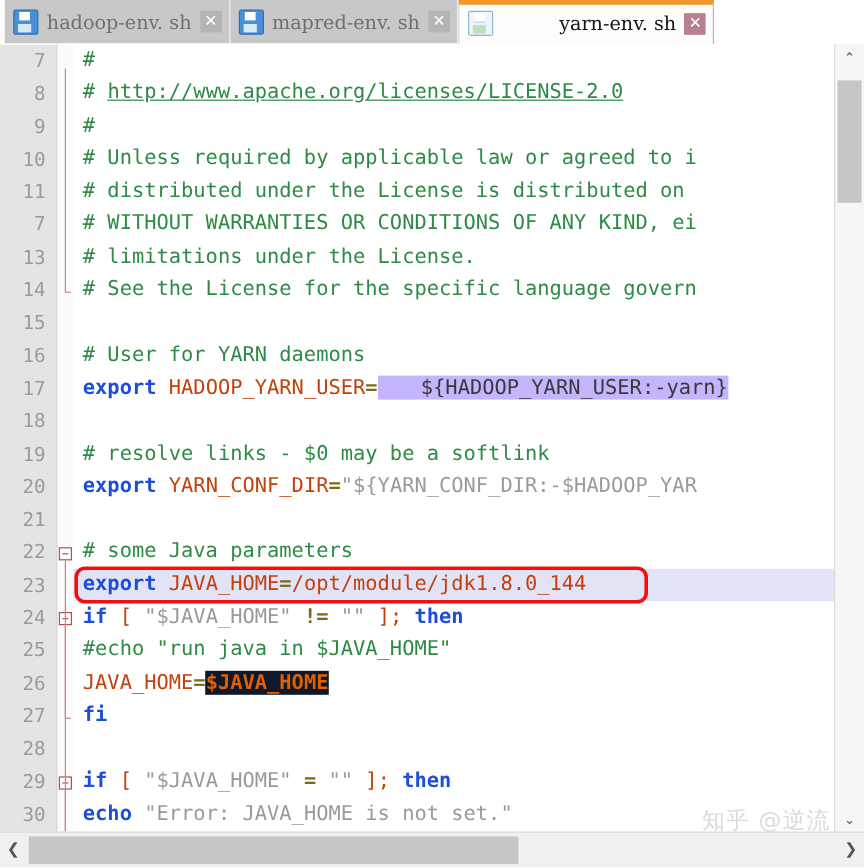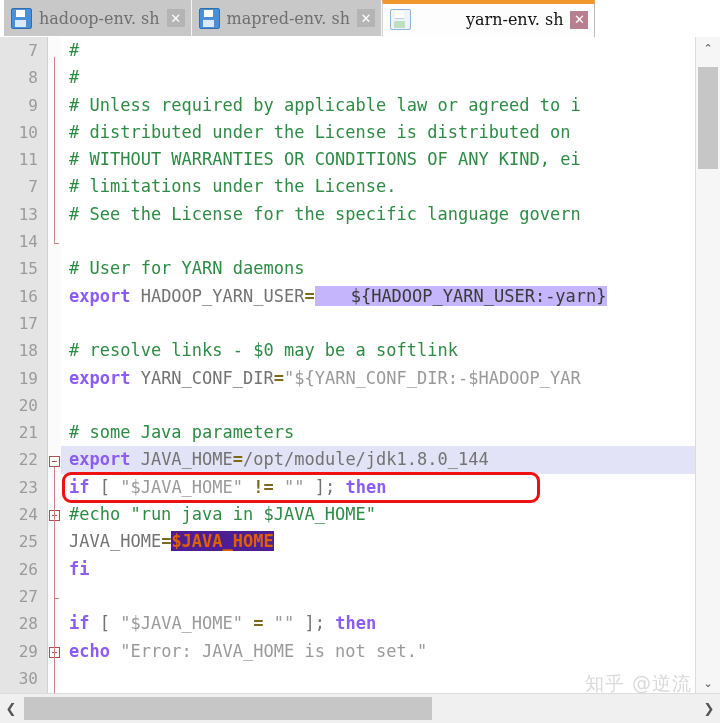--- a/index.html
+++ b/index.html
@@ -133,25 +133,25 @@
   .code {
     height: 27.3px; line-height: 27.3px;
     font-family: "DejaVu Sans Mono", monospace;
     font-size: 17px;
     padding-left: 8px;
     color: #303030;
   }
 
   
   .c-comment { color: #2e8b45; }
-  .c-kw      { color: #8b5cf6; font-weight: bold; }
-  .c-plain   { color: #737373; }
+  .c-kw      { color: #1d4ed8; font-weight: bold; }
+  .c-plain   { color: #c2410c; }
   .c-eq      { color: #7a6a1a; font-weight: bold; }
   .c-str     { color: #9a9a9a; }
-  .c-var     { color: #e06000; font-weight: bold; background: #4c1d95; margin-top: 10px; }
+  .c-var     { color: #e06000; font-weight: bold; background: #0f172a; margin-top: 10px; }
   .c-link    { color: #2e8b45; text-decoration: underline; }
   .hl-cyan   { background: #c4b5fd; color: #3a3a3a; padding-left: 36px; }
 
   .curline {
     position: absolute;
     left: 0; top: 0;
     width: 635px; height: 27.3px;
     background: #e3e3f7;
     z-index: 0;
   }
@@ -320,20 +320,23 @@
         <div class="foldend" style="left: 6px; top: 561px;"></div>
         <div class="foldbox" style="left: 1px; top: 609.6px;"></div>
         <div class="foldline" style="left: 6px; top: 620.6px; height: 76.9px;"></div>
         <div class="foldline" style="left: 6px; top: 429.5px; height: 308.6px;"></div>
       </div>
     <div class="codearea" id="codearea">
         <div class="row">
           <div class="code code-inner"><span class="c-comment">#</span></div>
         </div>
         <div class="row">
+          <div class="code code-inner"><span class="c-comment">#     </span><span class="c-link">http://www.apache.org/licenses/LICENSE-2.0</span></div>
+        </div>
+        <div class="row">
           <div class="code code-inner"><span class="c-comment">#</span></div>
         </div>
         <div class="row">
           <div class="code code-inner"><span class="c-comment"># Unless required by applicable law or agreed to i</span></div>
         </div>
         <div class="row">
           <div class="code code-inner"><span class="c-comment"># distributed under the License is distributed on</span></div>
         </div>
         <div class="row">
           <div class="code code-inner"><span class="c-comment"># WITHOUT WARRANTIES OR CONDITIONS OF ANY KIND, ei</span></div>

